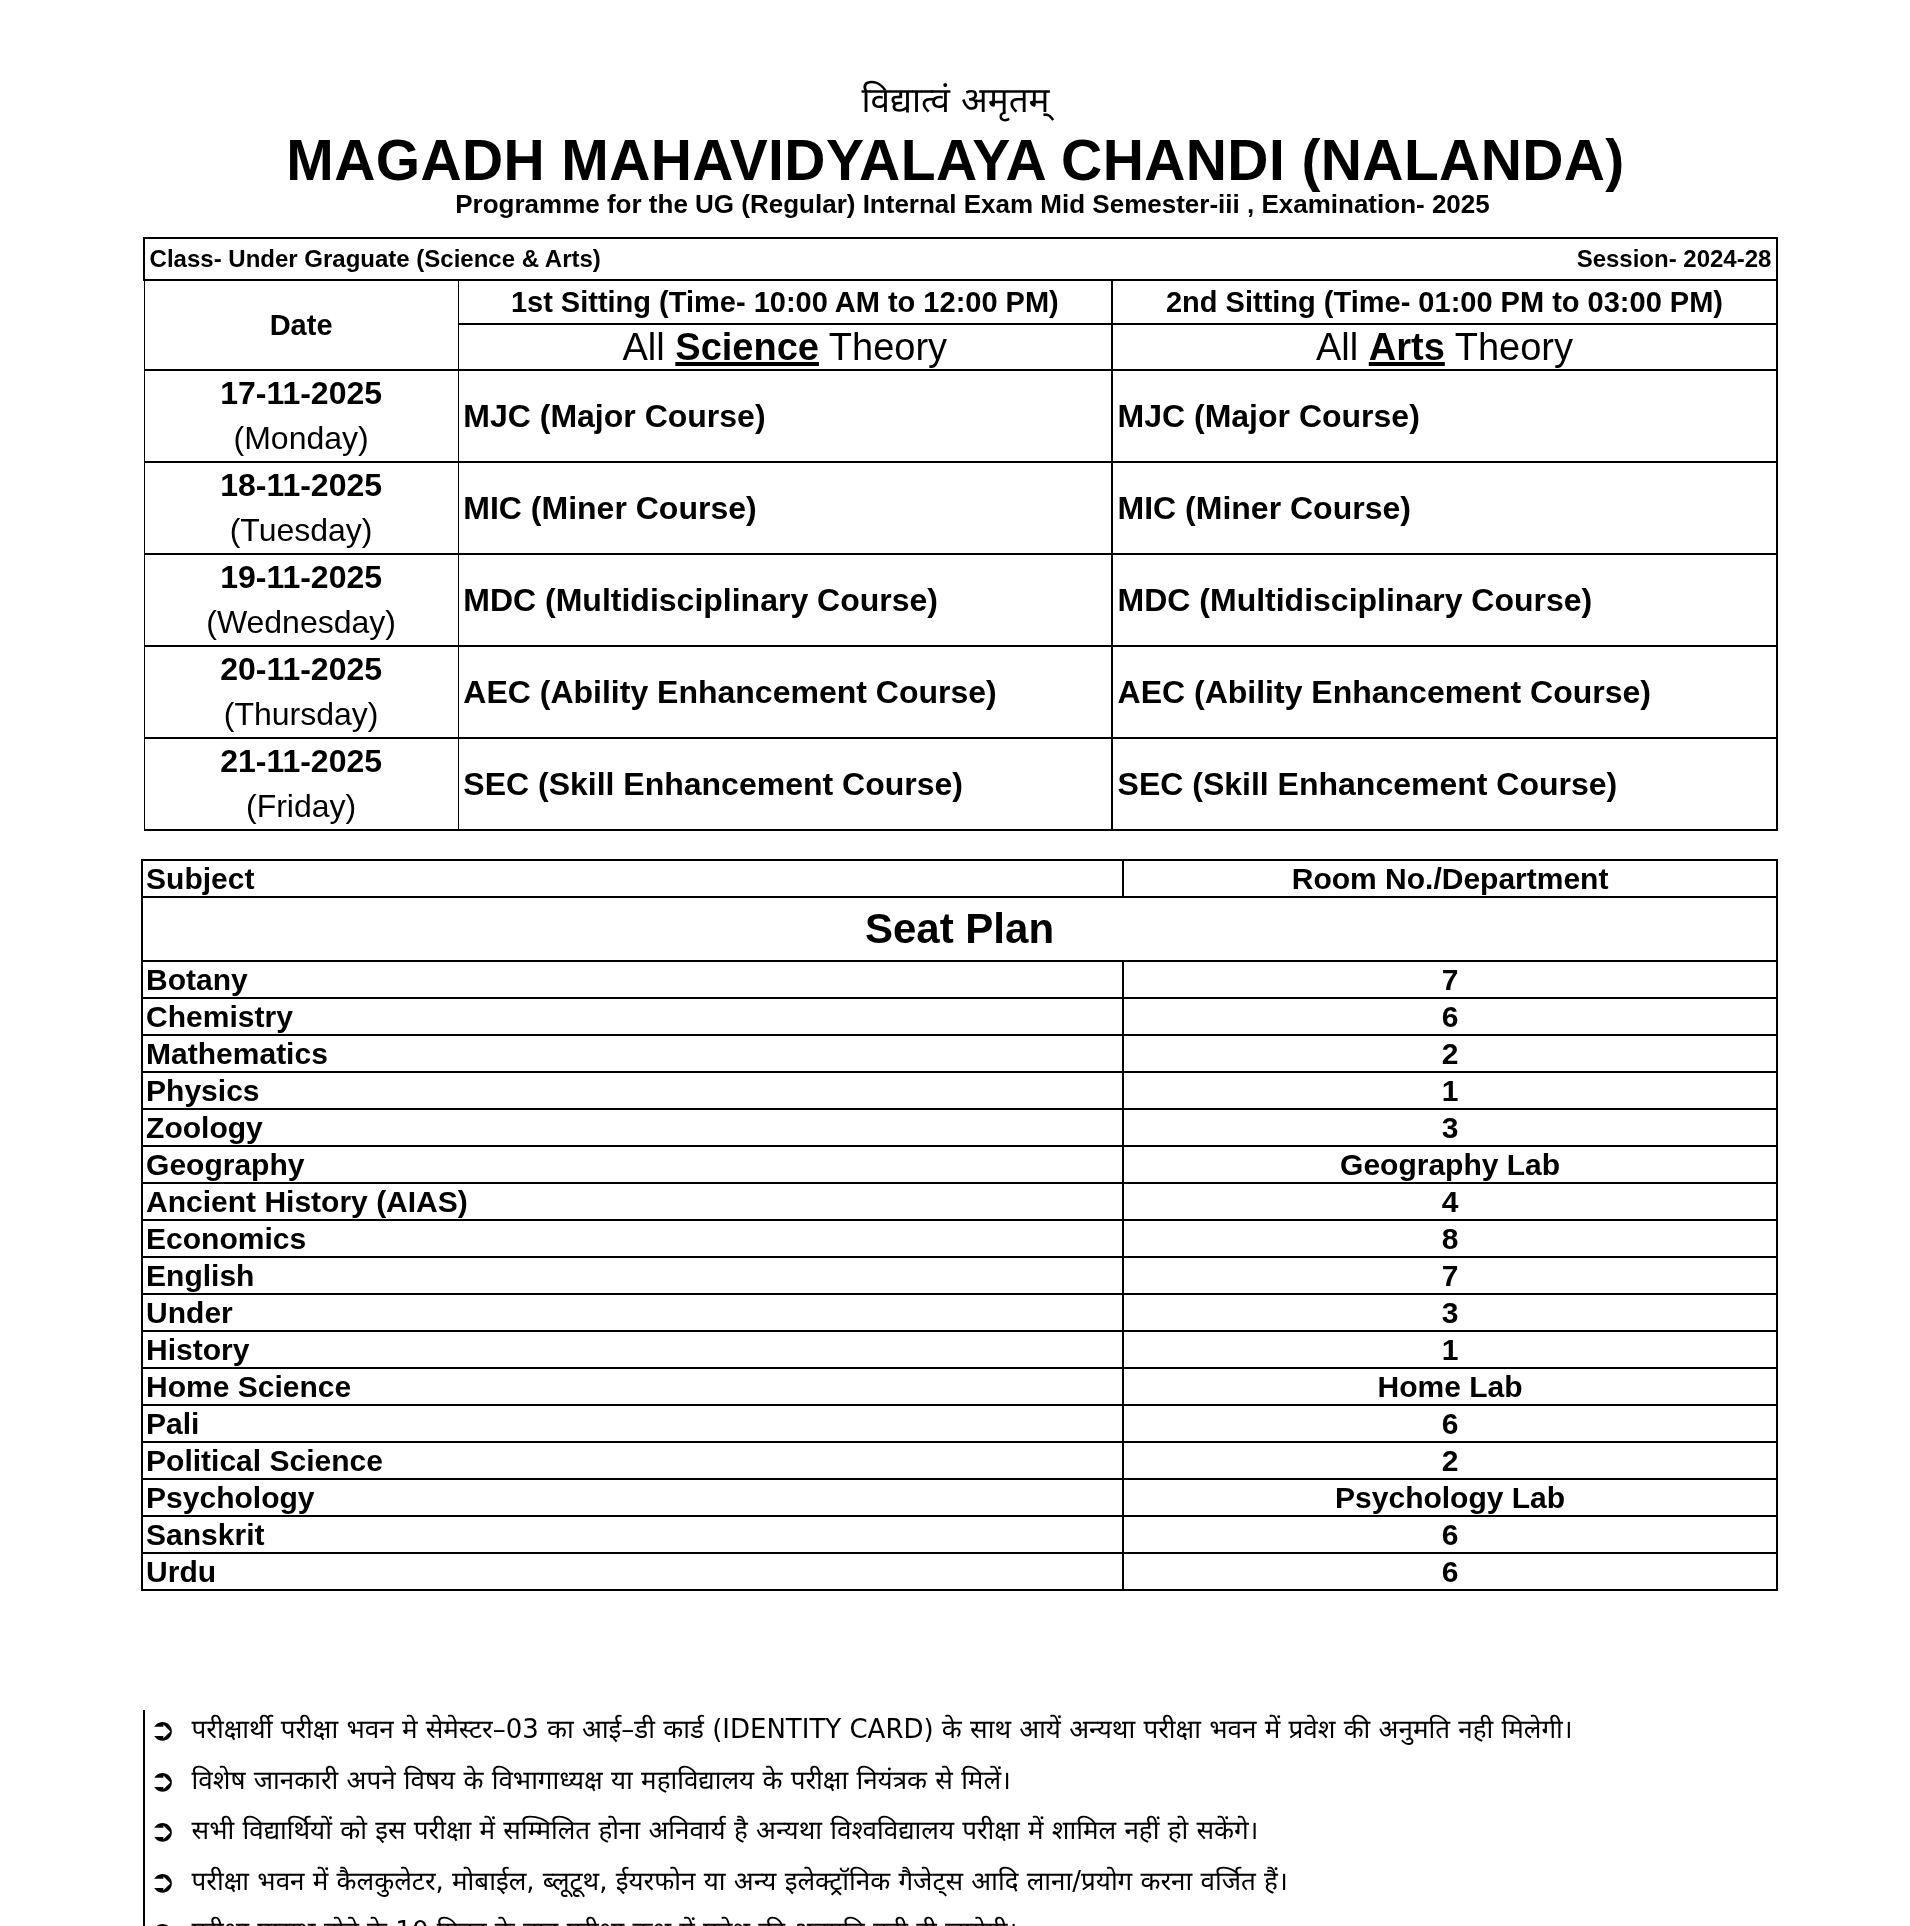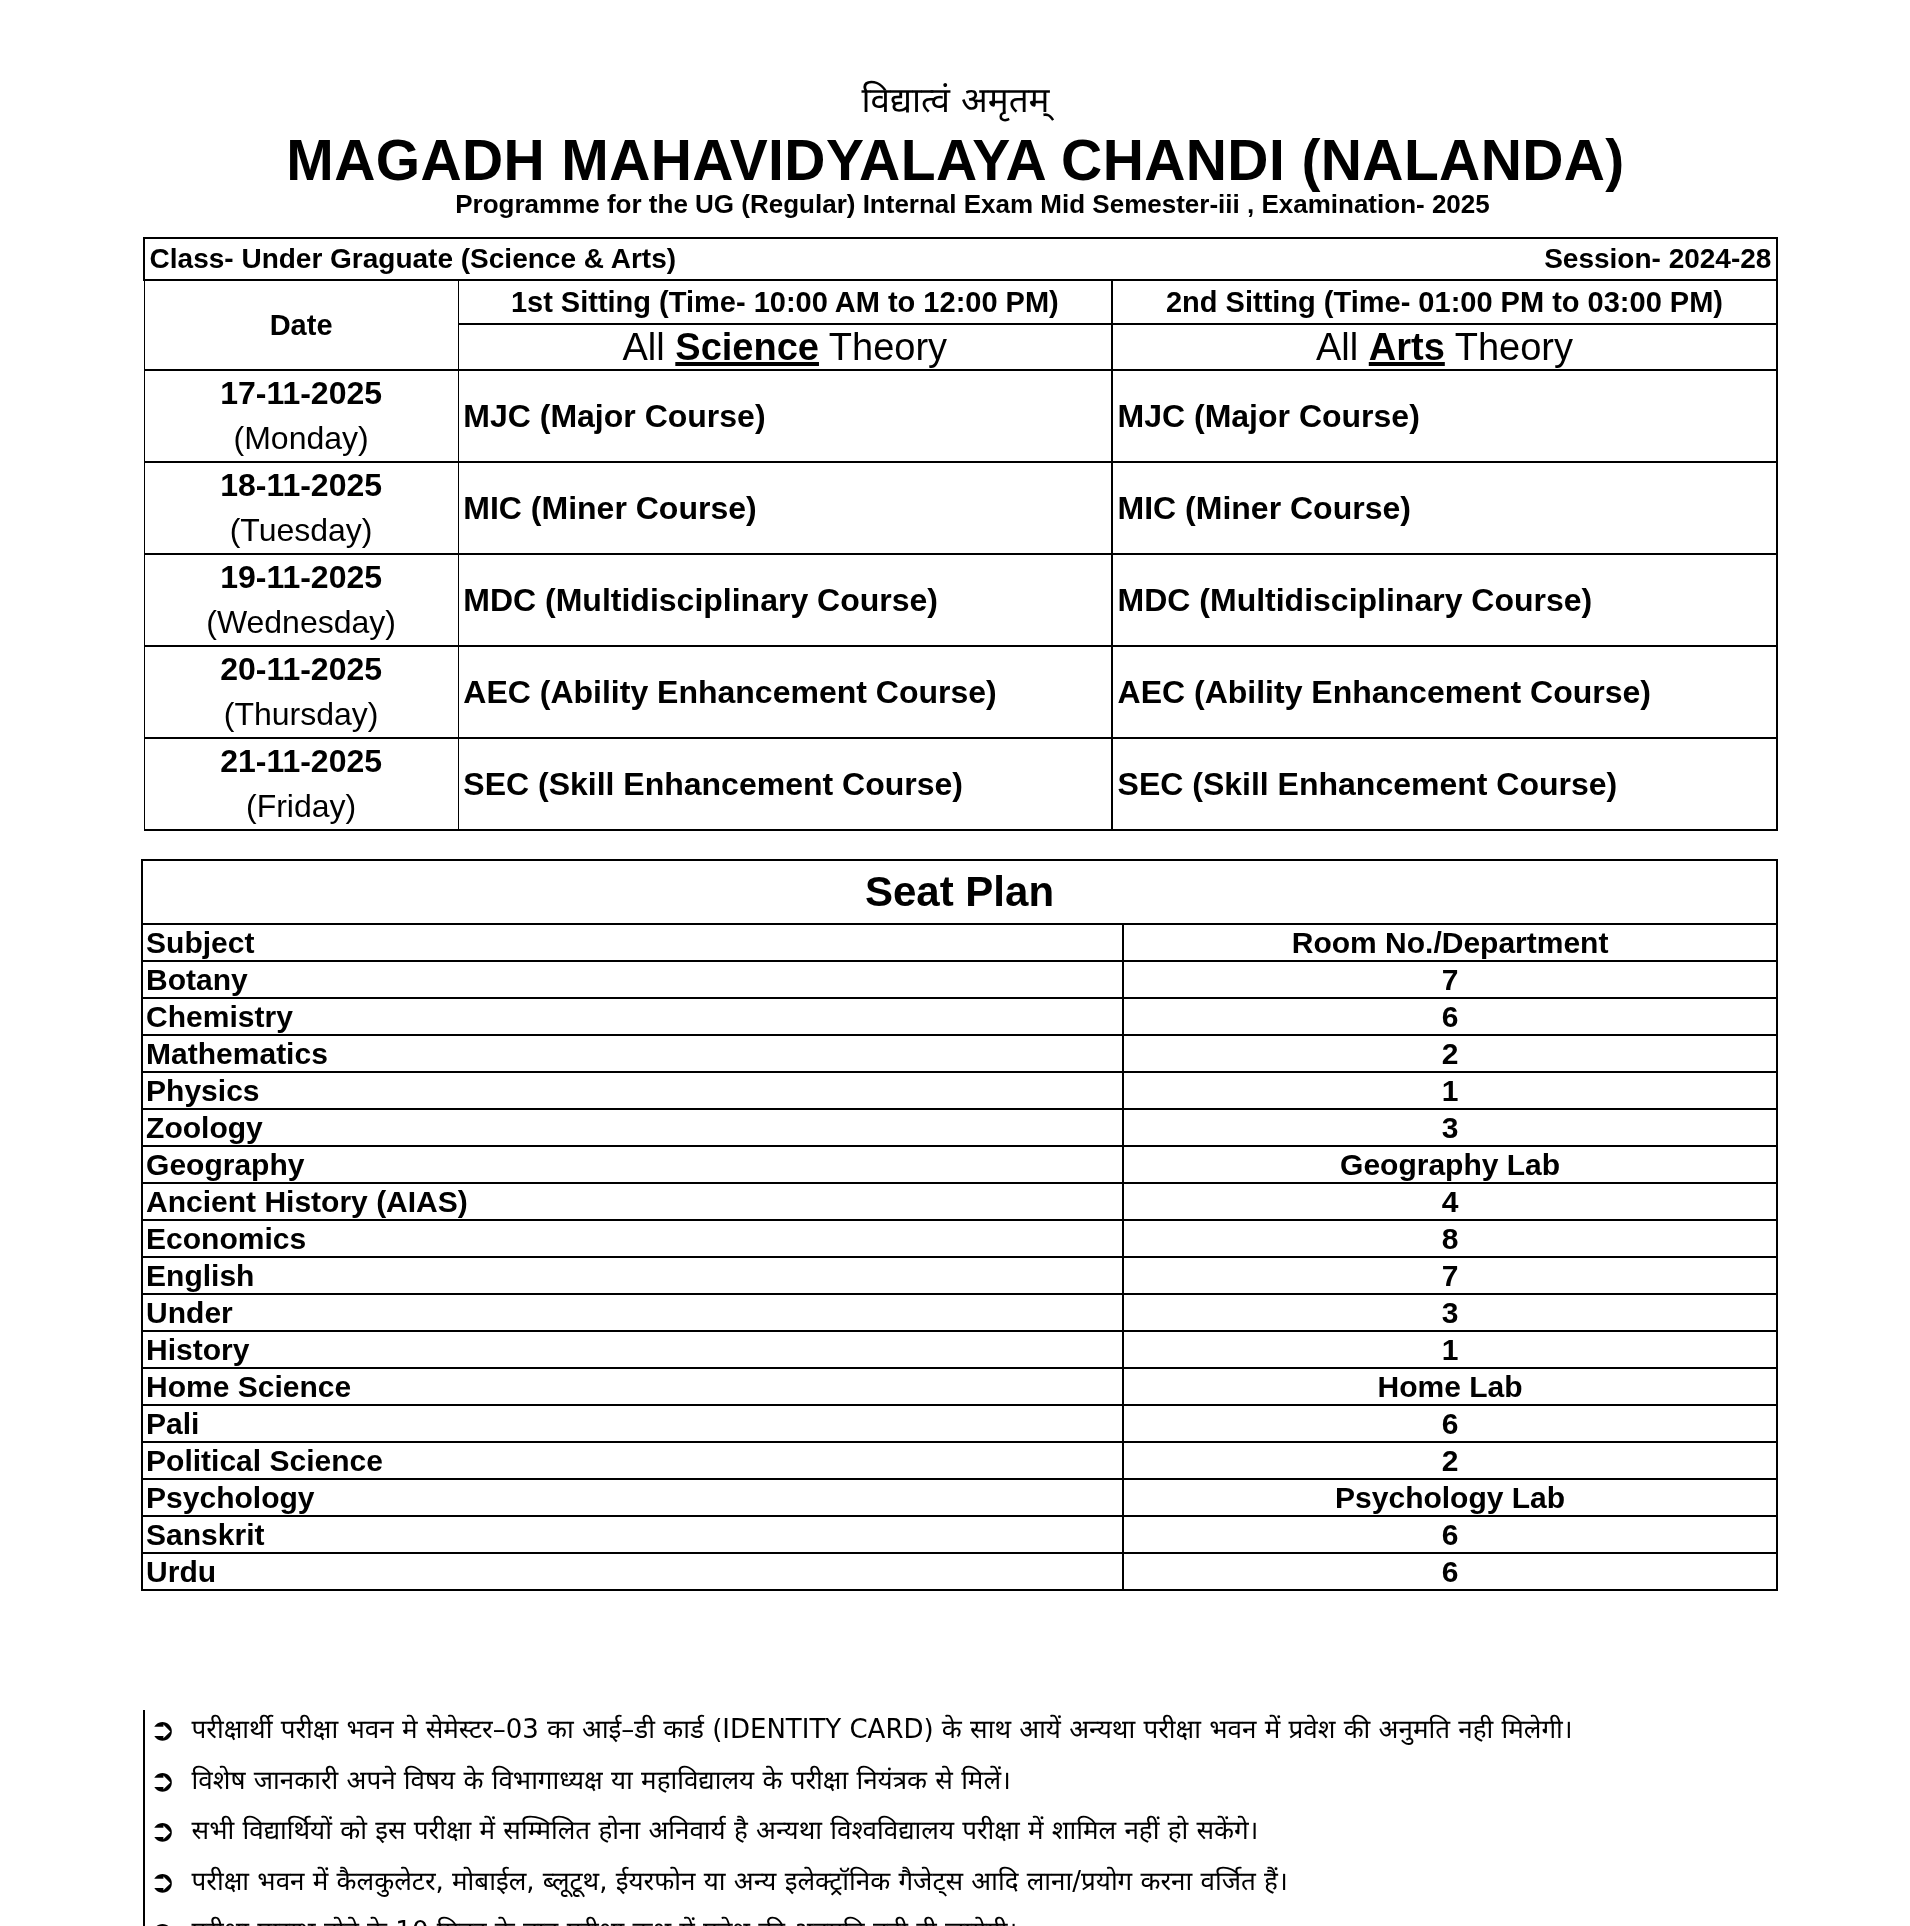--- a/index.html
+++ b/index.html
@@ -5,21 +5,21 @@
   html,body{margin:0;padding:0;background:#fff;}
   body{width:1911px;height:2702px;position:relative;overflow:hidden;font-family:"Liberation Sans",sans-serif;color:#000;}
   .abs{position:absolute;}
   .motto{left:0;width:1911px;top:75px;text-align:center;font-family:"DejaVu Sans",sans-serif;font-size:35px;}
   .college{left:0;width:1911px;top:127px;text-align:center;font-weight:bold;font-size:57px;letter-spacing:0.4px;}
   .programme{left:0;width:1911px;top:189px;text-align:center;font-weight:bold;font-size:26px;padding-left:17px;}
   table{border-collapse:collapse;}
   .sched{position:absolute;left:143px;top:237px;width:1635px;}
   .sched td{border:2.3px solid #000;padding:0 4.6px;font-size:32px;vertical-align:middle;}
   .sched .thin{border-left:1.5px solid #000;border-right:1.5px solid #000;}
-  .classrow td{height:40px;font-weight:bold;font-size:28px;}
+  .classrow td{height:40px;font-weight:bold;font-size:24px;}
   .classrow .sess{text-align:right;}
   .hdr1 td{height:42px;font-weight:bold;font-size:29px;text-align:center;}
   .hdr2 td{height:44px;font-size:38px;text-align:center;}
   .date-head{font-weight:bold;font-size:37px;text-align:center;width:304px;}
   .u{text-decoration:underline;font-weight:bold;text-decoration-thickness:3.9px;}
   .drow td{height:89px;}
   .dcell{text-align:center;font-size:30px;line-height:45px;}
   .dcell .d{font-weight:bold;display:block;}
   .dcell .w{display:block;}
   .course{font-weight:bold;font-size:30px;}
@@ -94,26 +94,26 @@
         </td>
     <td class="course thin">SEC (Skill Enhancement Course)</td>
     <td class="course">SEC (Skill Enhancement Course)</td>
   </tr>
 </tbody>
   </table>
 
 <table class="seat">
   <tbody>
       <tr>
-    <td colspan="2" class="title">Seat Plan</td>
-  </tr>
-  <tr>
     <td class="subj">Subject</td>
     <td class="room">Room No./Department</td>
   </tr>
+  <tr>
+    <td colspan="2" class="title">Seat Plan</td>
+  </tr>
   </tbody>
     <tbody id="seat-rows">
       <tr>
         <td class="subj">Botany</td>
         <td class="room">7</td>
       </tr>
       <tr>
         <td class="subj">Chemistry</td>
         <td class="room">6</td>
       </tr>

